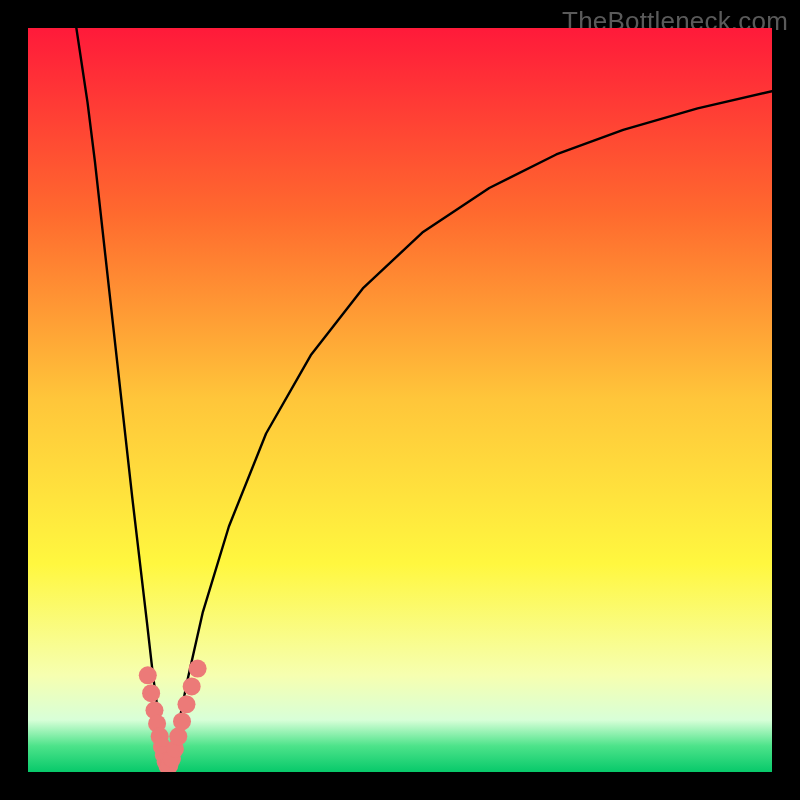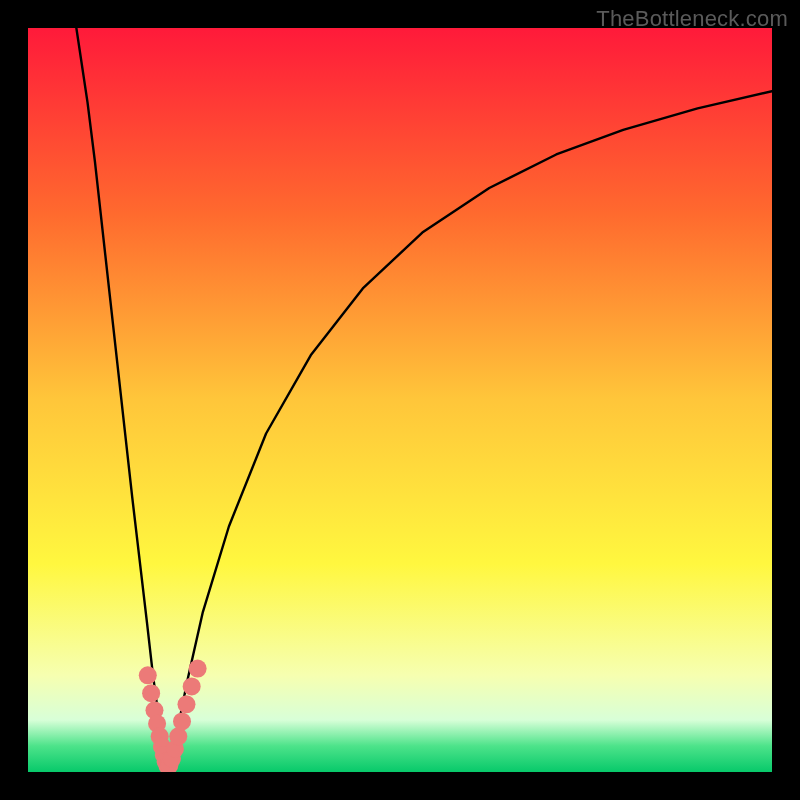--- a/index.html
+++ b/index.html
@@ -29,21 +29,21 @@
   .plot-area svg {
     display: block;
     width: 744px;
     height: 744px;
   }
   .watermark {
     position: absolute;
     top: 6px;
     right: 12px;
     color: #5a5a5a;
-    font-size: 22px;
+    font-size: 26px;
     letter-spacing: 0.2px;
     user-select: none;
   }
 </style>
 </head>
 <body>
 
 <div class="frame">
 
   <div class="watermark">TheBottleneck.com</div>

